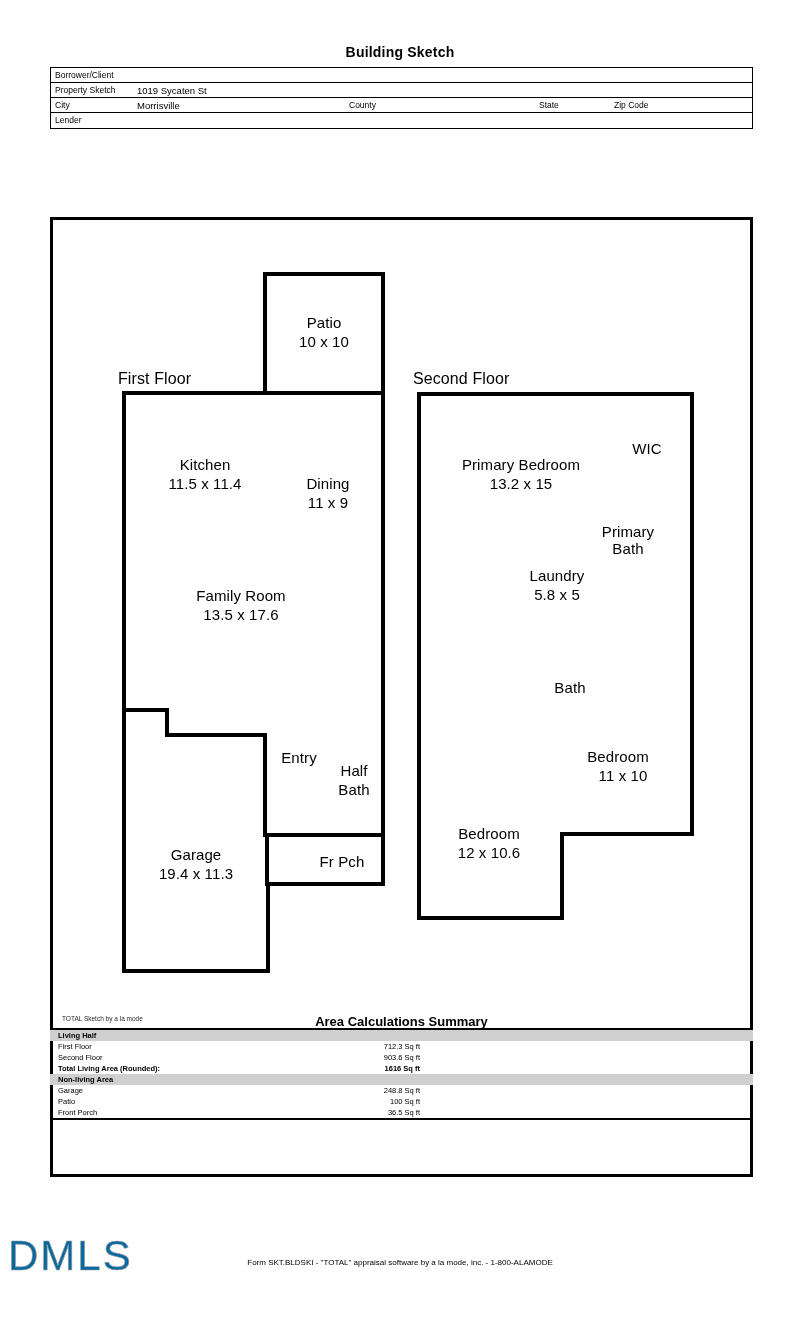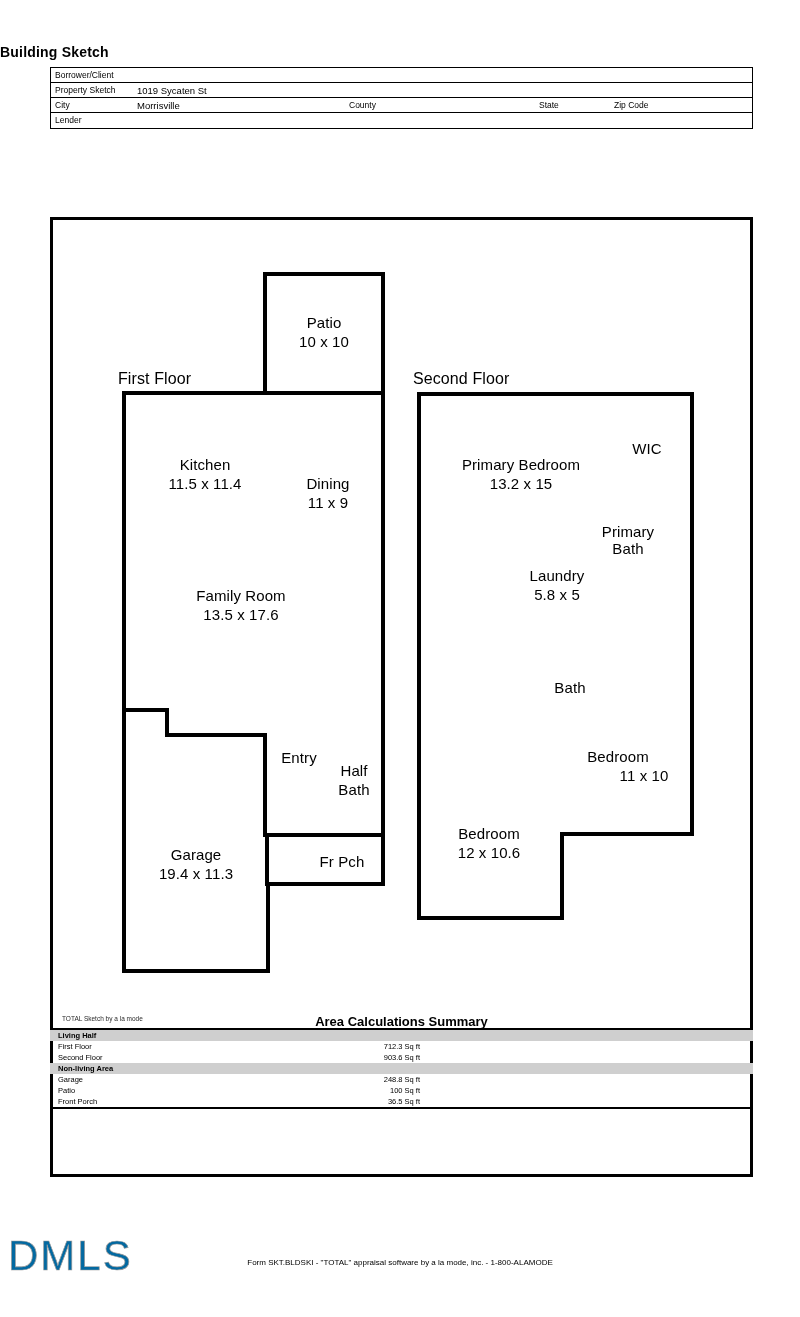--- a/index.html
+++ b/index.html
@@ -14,21 +14,21 @@
     font-family: "Liberation Sans", sans-serif;
     color: #000000;
     overflow: hidden;
   }
 
   
   .doc-title {
     position: absolute;
     left: 0; top: 44px;
     width: 800px;
-    text-align: left;
+    text-align: center;
     font-size: 14px;
     font-weight: bold;
     letter-spacing: 0.2px;
   }
 
   
   .id-table {
     position: absolute;
     left: 50px; top: 67px;
     width: 703px;
@@ -286,21 +286,21 @@
 
 <div class="lbl" style="left:628px; top:522px;">Primary</div>
 <div class="lbl" style="left:628px; top:539px;">Bath</div>
 
 <div class="lbl" style="left:557px; top:566px;">Laundry</div>
 <div class="lbl" style="left:557px; top:585px;">5.8 x 5</div>
 
 <div class="lbl" style="left:570px; top:678px;">Bath</div>
 
 <div class="lbl" style="left:618px; top:747px;">Bedroom</div>
-<div class="lbl" style="left:644px; top:766px;">11 x 10</div>
+<div class="lbl" style="left:623px; top:766px;">11 x 10</div>
 
 <div class="lbl" style="left:489px; top:824px;">Bedroom</div>
 <div class="lbl" style="left:489px; top:843px;">12 x 10.6</div>
 
 <div class="calc-wrap">
 
   <div class="calc-topline">
     <span class="calc-sketchby">TOTAL Sketch by a la mode</span>
     <span class="calc-heading">Area Calculations Summary</span>
   </div>
@@ -314,20 +314,24 @@
     <div class="calc-row">
       <span class="calc-name">First Floor</span>
       <span class="calc-val">712.3 Sq ft</span>
     </div>
 
     <div class="calc-row">
       <span class="calc-name">Second Floor</span>
       <span class="calc-val">903.6 Sq ft</span>
     </div>
 
+    <div class="calc-row bold">
+      <span class="calc-name">Total Living Area (Rounded):</span>
+      <span class="calc-val">1616 Sq ft</span>
+    </div>
 
     <div class="calc-row section">
       <span class="calc-name">Non-living Area</span>
     </div>
 
     <div class="calc-row">
       <span class="calc-name">Garage</span>
       <span class="calc-val">248.8 Sq ft</span>
     </div>
 

